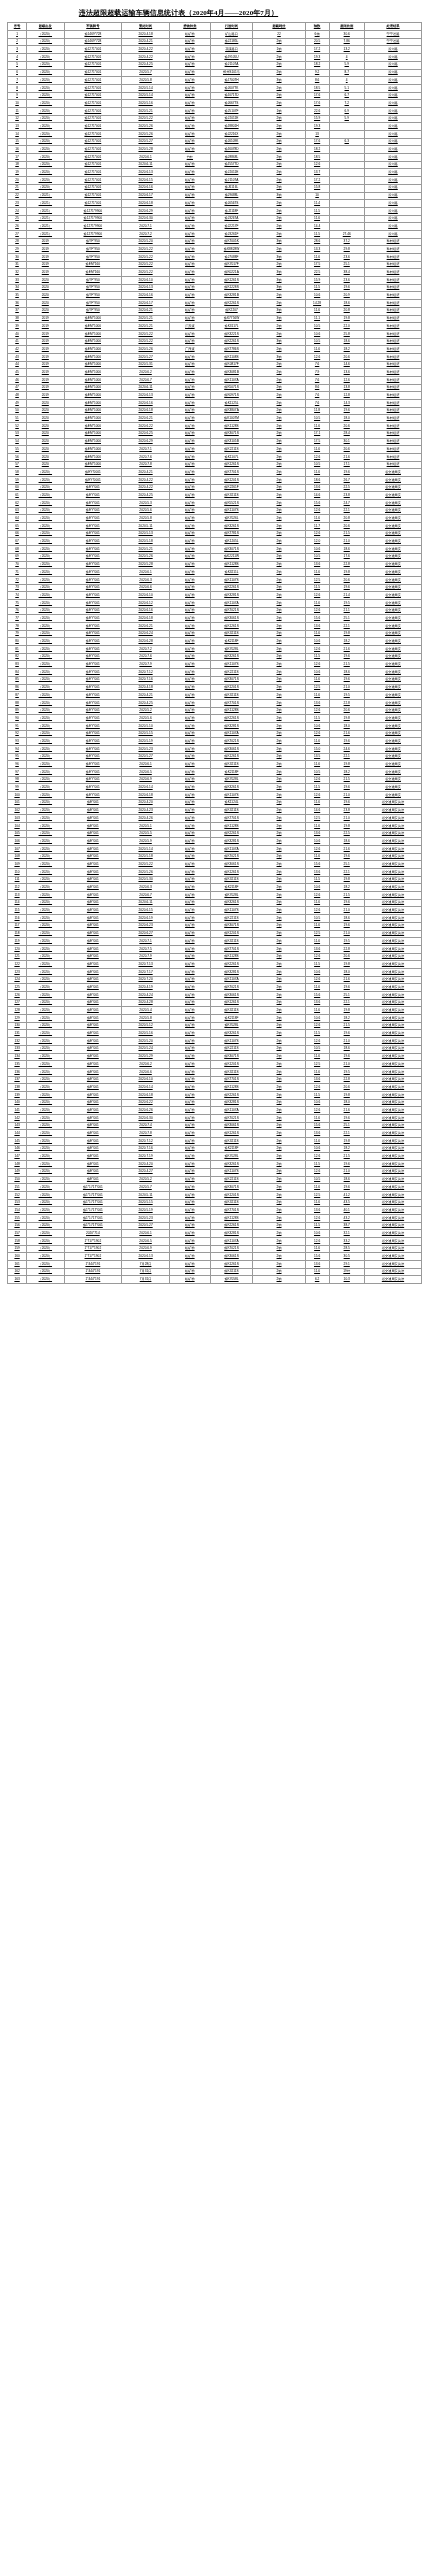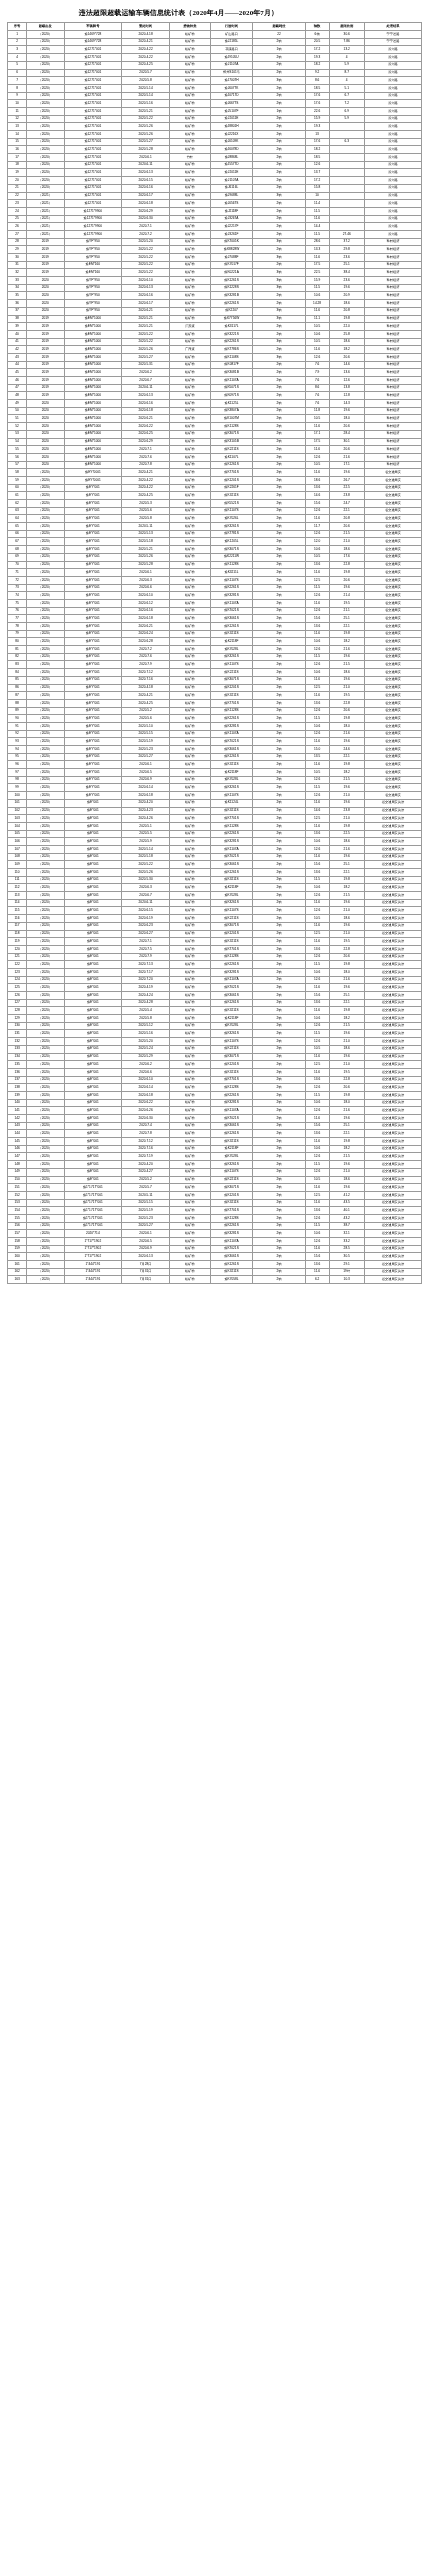--- a/index.html
+++ b/index.html
@@ -9,20 +9,21 @@
   }
   body {
     width: 430px;
     font-family: "Liberation Sans", "DejaVu Sans", sans-serif;
     color: #000000;
   }
   .page {
     width: 357px;
     box-sizing: border-box;
     padding: 5.2px 7.2px 10.3px 7.2px;
+    text-decoration: underline;
   }
   .doc-title {
     text-align: center;
     font-size: 7px;
     font-weight: bold;
     letter-spacing: 0.1px;
     margin: 3.1px 0 4.1px 0;
     font-family: "Liberation Serif", "DejaVu Serif", serif;
   }
   table.reg {

